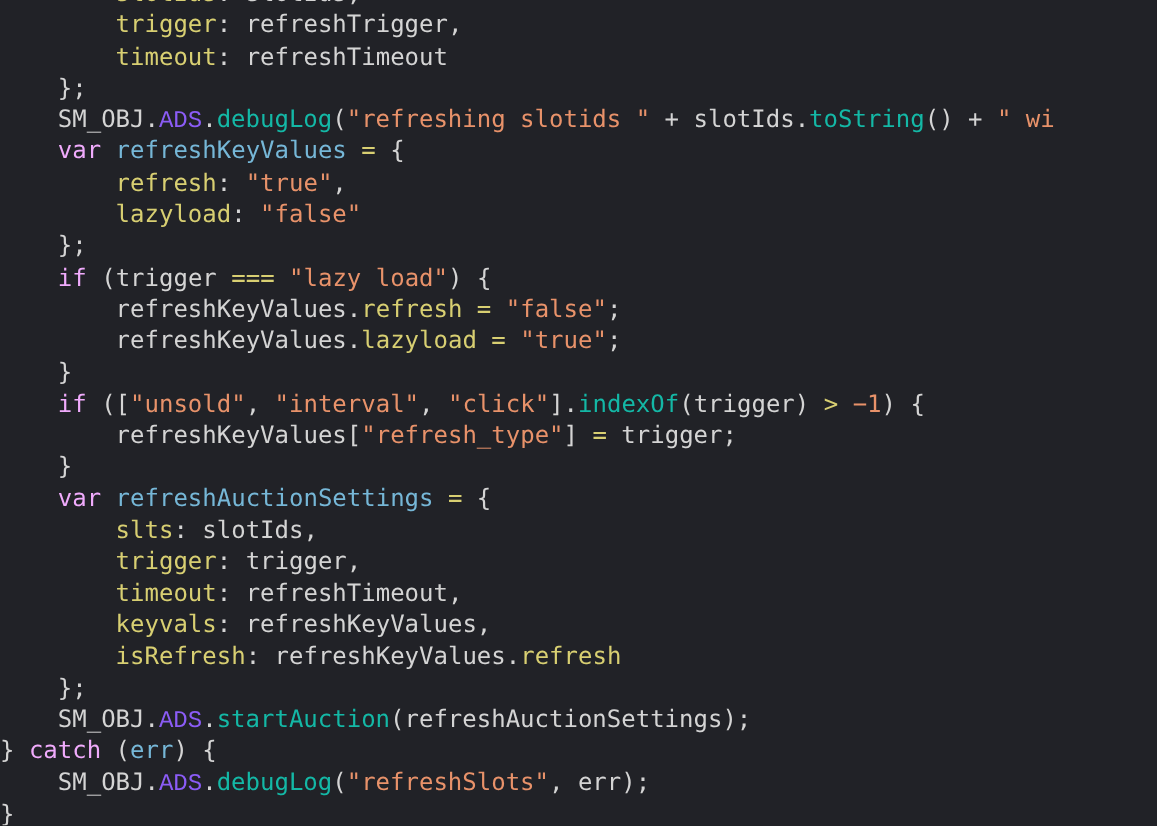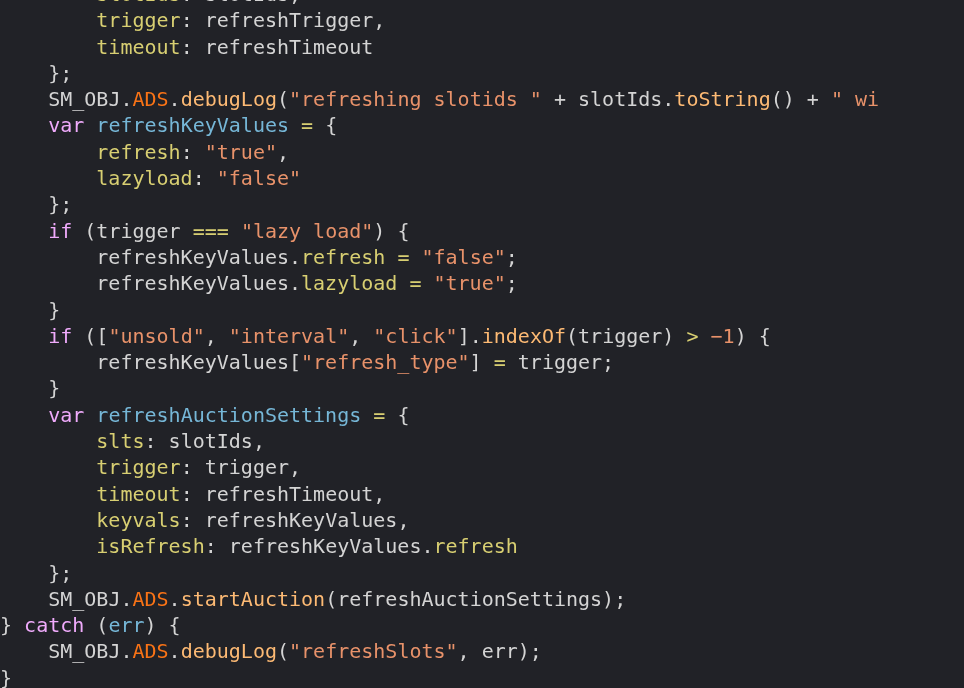--- a/index.html
+++ b/index.html
@@ -32,22 +32,22 @@
   .code-line {
     height: 26.3px;
     white-space: pre;
     color: #d4d4d4;
   }
   
   .tok-plain   { color: #d4d4d4; margin-top: 15px; }
   .tok-kw      { color: #f0abfc; }  
   .tok-ident   { color: #76b7d7; }  
   .tok-prop    { color: #d8cf72; }  
-  .tok-fn      { color: #fdba74; }  
-  .tok-ns      { color: #f97316; }  
+  .tok-fn      { color: #14b8a6; }  
+  .tok-ns      { color: #8b5cf6; font-family: Liberation Mono, monospace; }  
   .tok-str     { color: #e8926a; }  
   .tok-num     { color: #e8926a; }  
   .tok-op      { color: #d8cf72; }  
   .tok-punc    { color: #d4d4d4; }
 </style>
 </head>
 <body>
 
 <div id="screenshot">
   <div id="code-surface"><div class="code-line"><span class="tok-plain">        </span><span class="tok-prop">slotIds</span><span class="tok-punc">: </span><span class="tok-plain">slotIds</span><span class="tok-punc">,</span></div><div class="code-line"><span class="tok-plain">        </span><span class="tok-prop">trigger</span><span class="tok-punc">: </span><span class="tok-plain">refreshTrigger</span><span class="tok-punc">,</span></div><div class="code-line"><span class="tok-plain">        </span><span class="tok-prop">timeout</span><span class="tok-punc">: </span><span class="tok-plain">refreshTimeout</span></div><div class="code-line"><span class="tok-punc">    };</span></div><div class="code-line"><span class="tok-plain">    </span><span class="tok-plain">SM_OBJ</span><span class="tok-punc">.</span><span class="tok-ns">ADS</span><span class="tok-punc">.</span><span class="tok-fn">debugLog</span><span class="tok-punc">(</span><span class="tok-str">"refreshing slotids "</span><span class="tok-plain"> + </span><span class="tok-plain">slotIds</span><span class="tok-punc">.</span><span class="tok-fn">toString</span><span class="tok-punc">()</span><span class="tok-plain"> + </span><span class="tok-str">" wi</span></div><div class="code-line"><span class="tok-plain">    </span><span class="tok-kw">var</span><span class="tok-plain"> </span><span class="tok-ident">refreshKeyValues</span><span class="tok-plain"> </span><span class="tok-op">=</span><span class="tok-punc"> {</span></div><div class="code-line"><span class="tok-plain">        </span><span class="tok-prop">refresh</span><span class="tok-punc">: </span><span class="tok-str">"true"</span><span class="tok-punc">,</span></div><div class="code-line"><span class="tok-plain">        </span><span class="tok-prop">lazyload</span><span class="tok-punc">: </span><span class="tok-str">"false"</span></div><div class="code-line"><span class="tok-punc">    };</span></div><div class="code-line"><span class="tok-plain">    </span><span class="tok-kw">if</span><span class="tok-punc"> (</span><span class="tok-plain">trigger</span><span class="tok-plain"> </span><span class="tok-op">===</span><span class="tok-plain"> </span><span class="tok-str">"lazy load"</span><span class="tok-punc">) {</span></div><div class="code-line"><span class="tok-plain">        </span><span class="tok-plain">refreshKeyValues</span><span class="tok-punc">.</span><span class="tok-prop">refresh</span><span class="tok-plain"> </span><span class="tok-op">=</span><span class="tok-plain"> </span><span class="tok-str">"false"</span><span class="tok-punc">;</span></div><div class="code-line"><span class="tok-plain">        </span><span class="tok-plain">refreshKeyValues</span><span class="tok-punc">.</span><span class="tok-prop">lazyload</span><span class="tok-plain"> </span><span class="tok-op">=</span><span class="tok-plain"> </span><span class="tok-str">"true"</span><span class="tok-punc">;</span></div><div class="code-line"><span class="tok-punc">    }</span></div><div class="code-line"><span class="tok-plain">    </span><span class="tok-kw">if</span><span class="tok-punc"> ([</span><span class="tok-str">"unsold"</span><span class="tok-punc">, </span><span class="tok-str">"interval"</span><span class="tok-punc">, </span><span class="tok-str">"click"</span><span class="tok-punc">].</span><span class="tok-fn">indexOf</span><span class="tok-punc">(</span><span class="tok-plain">trigger</span><span class="tok-punc">) </span><span class="tok-op">&gt;</span><span class="tok-plain"> </span><span class="tok-num">−1</span><span class="tok-punc">) {</span></div><div class="code-line"><span class="tok-plain">        </span><span class="tok-plain">refreshKeyValues</span><span class="tok-punc">[</span><span class="tok-str">"refresh_type"</span><span class="tok-punc">] </span><span class="tok-op">=</span><span class="tok-plain"> </span><span class="tok-plain">trigger</span><span class="tok-punc">;</span></div><div class="code-line"><span class="tok-punc">    }</span></div><div class="code-line"><span class="tok-plain">    </span><span class="tok-kw">var</span><span class="tok-plain"> </span><span class="tok-ident">refreshAuctionSettings</span><span class="tok-plain"> </span><span class="tok-op">=</span><span class="tok-punc"> {</span></div><div class="code-line"><span class="tok-plain">        </span><span class="tok-prop">slts</span><span class="tok-punc">: </span><span class="tok-plain">slotIds</span><span class="tok-punc">,</span></div><div class="code-line"><span class="tok-plain">        </span><span class="tok-prop">trigger</span><span class="tok-punc">: </span><span class="tok-plain">trigger</span><span class="tok-punc">,</span></div><div class="code-line"><span class="tok-plain">        </span><span class="tok-prop">timeout</span><span class="tok-punc">: </span><span class="tok-plain">refreshTimeout</span><span class="tok-punc">,</span></div><div class="code-line"><span class="tok-plain">        </span><span class="tok-prop">keyvals</span><span class="tok-punc">: </span><span class="tok-plain">refreshKeyValues</span><span class="tok-punc">,</span></div><div class="code-line"><span class="tok-plain">        </span><span class="tok-prop">isRefresh</span><span class="tok-punc">: </span><span class="tok-plain">refreshKeyValues</span><span class="tok-punc">.</span><span class="tok-prop">refresh</span></div><div class="code-line"><span class="tok-punc">    };</span></div><div class="code-line"><span class="tok-plain">    </span><span class="tok-plain">SM_OBJ</span><span class="tok-punc">.</span><span class="tok-ns">ADS</span><span class="tok-punc">.</span><span class="tok-fn">startAuction</span><span class="tok-punc">(</span><span class="tok-plain">refreshAuctionSettings</span><span class="tok-punc">);</span></div><div class="code-line"><span class="tok-punc">} </span><span class="tok-kw">catch</span><span class="tok-punc"> (</span><span class="tok-ident">err</span><span class="tok-punc">) {</span></div><div class="code-line"><span class="tok-plain">    </span><span class="tok-plain">SM_OBJ</span><span class="tok-punc">.</span><span class="tok-ns">ADS</span><span class="tok-punc">.</span><span class="tok-fn">debugLog</span><span class="tok-punc">(</span><span class="tok-str">"refreshSlots"</span><span class="tok-punc">, </span><span class="tok-plain">err</span><span class="tok-punc">);</span></div><div class="code-line"><span class="tok-punc">}</span></div></div>

